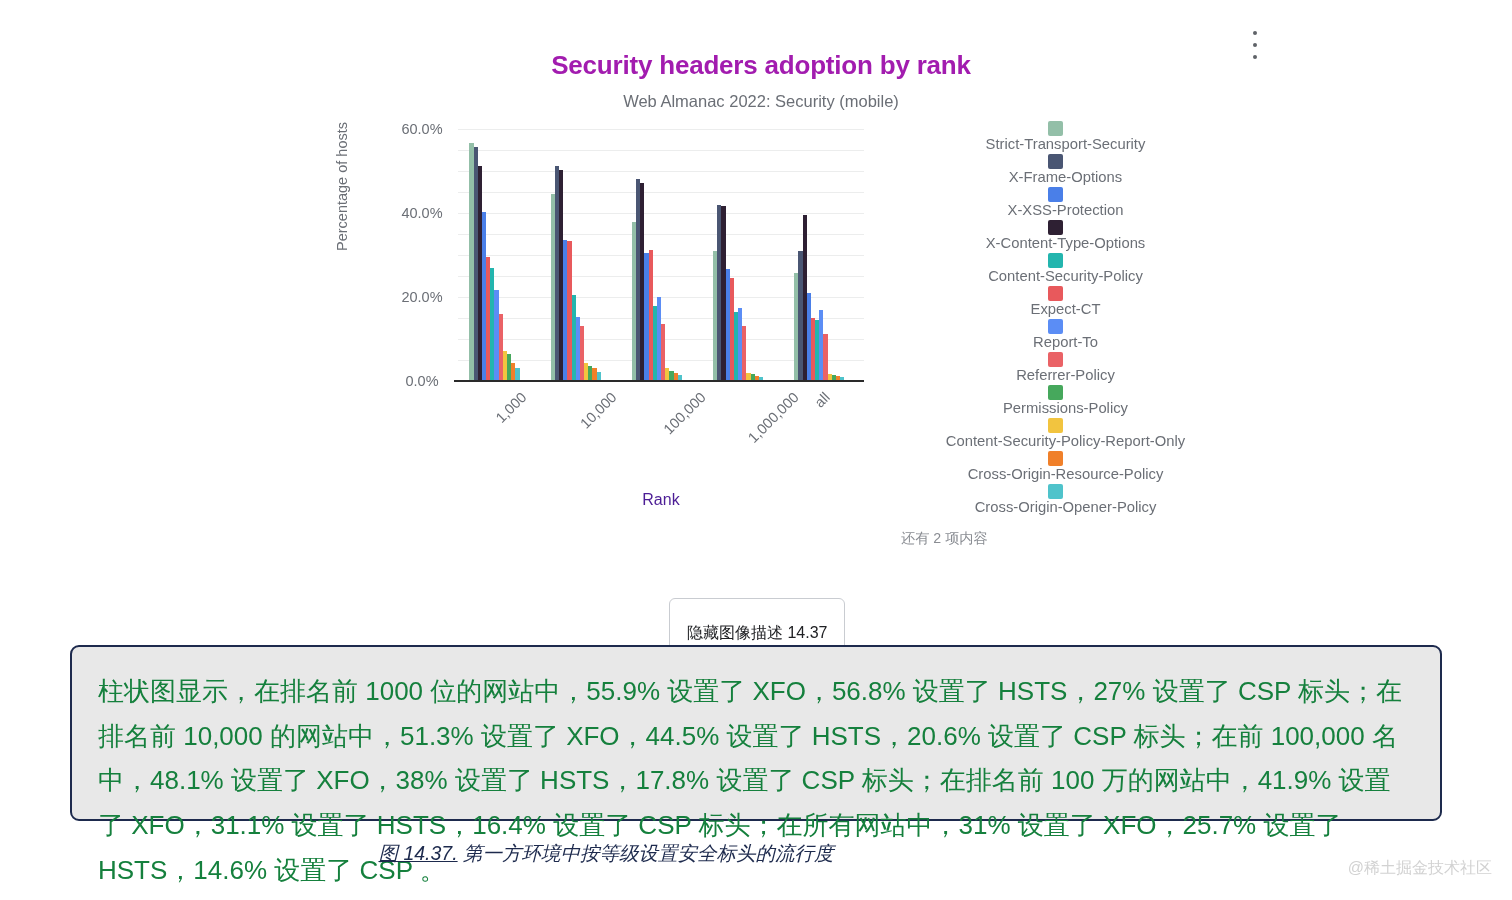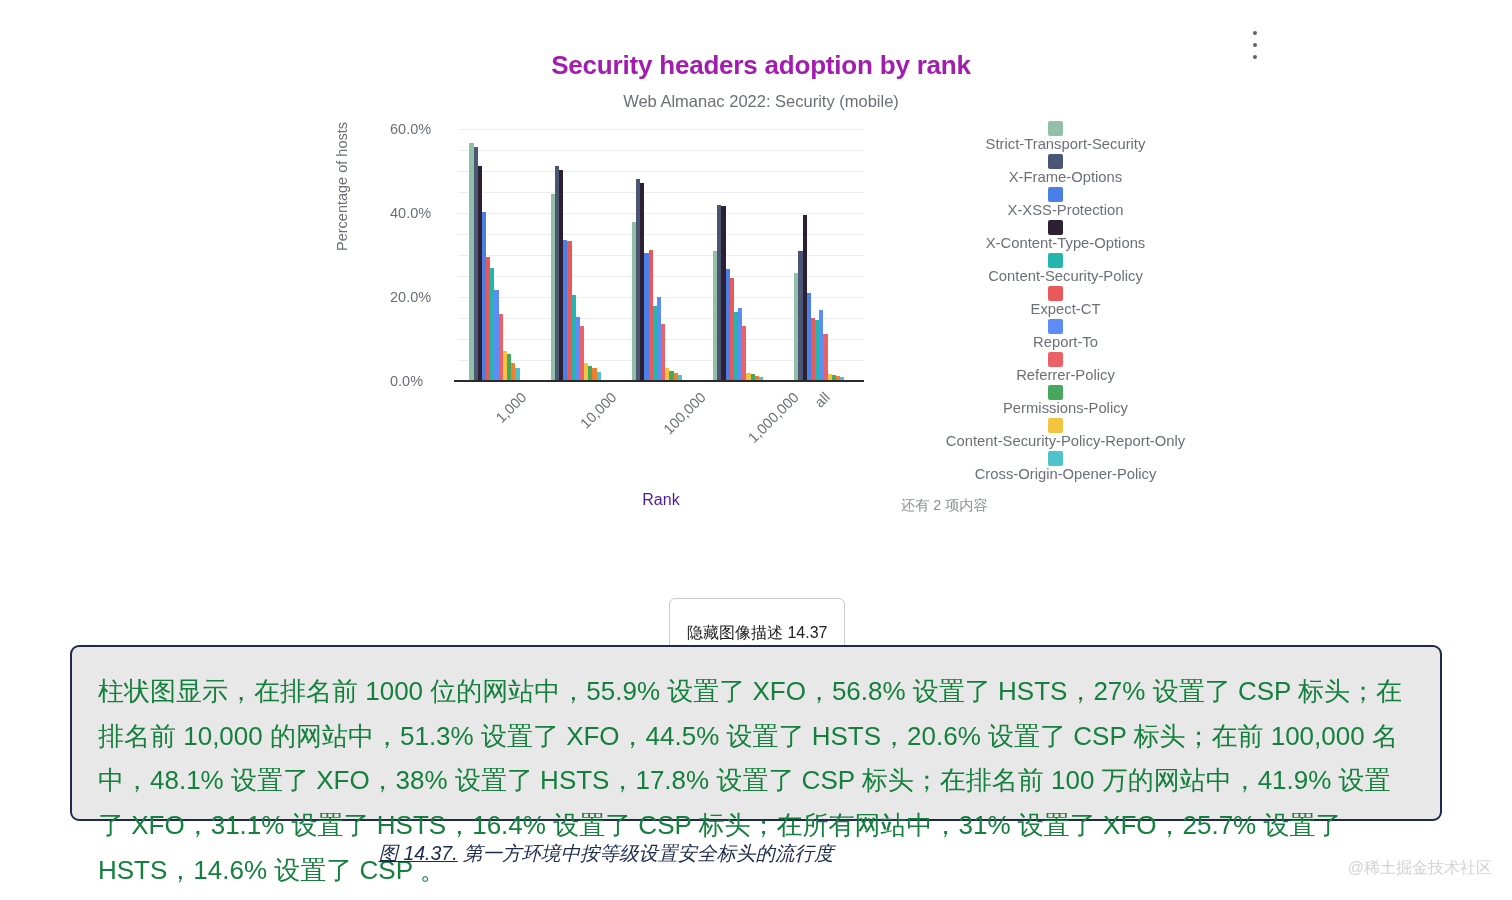--- a/index.html
+++ b/index.html
@@ -38,21 +38,21 @@
   
   .y-axis-title {
     position: absolute; left: 34px; top: 130px;
     font-size: 14.5px; color: #6b6f76;
     transform: rotate(-90deg); transform-origin: left top;
     white-space: nowrap;
   }
 
   
   .ytick {
-    position: absolute; right: 0; width: 64px; text-align: left;
+    position: absolute; right: 0; width: 64px; text-align: center;
     font-size: 14.5px; color: #6b6f76; transform: translateY(-50%);
   }
   .y-labels { position:absolute; left: 90px; top: 0; width: 64px; height: 260px; }
 
   
   .plot {
     position: absolute; left: 158px; top: 0;
     width: 406px; height: 260px;
   }
   .gridline { position: absolute; left: 0; width: 100%; height: 1px; background: #eceded; }
@@ -289,20 +289,24 @@
           </div>
           <div class="legend-row">
             <div class="legend-swatch" style="background: rgb(70, 168, 92);"></div>
             <div class="legend-label">Permissions-Policy</div>
           </div>
           <div class="legend-row">
             <div class="legend-swatch" style="background: rgb(242, 196, 63);"></div>
             <div class="legend-label">Content-Security-Policy-Report-Only</div>
           </div>
           <div class="legend-row">
+            <div class="legend-swatch" style="background: rgb(240, 128, 42);"></div>
+            <div class="legend-label">Cross-Origin-Resource-Policy</div>
+          </div>
+          <div class="legend-row">
             <div class="legend-swatch" style="background: rgb(79, 195, 203);"></div>
             <div class="legend-label">Cross-Origin-Opener-Policy</div>
           </div>
           <div class="legend-more">还有 2 项内容</div>
         </div>
     </div>
   </div>
 
   <button class="desc-button">隐藏图像描述 14.37</button>
 

